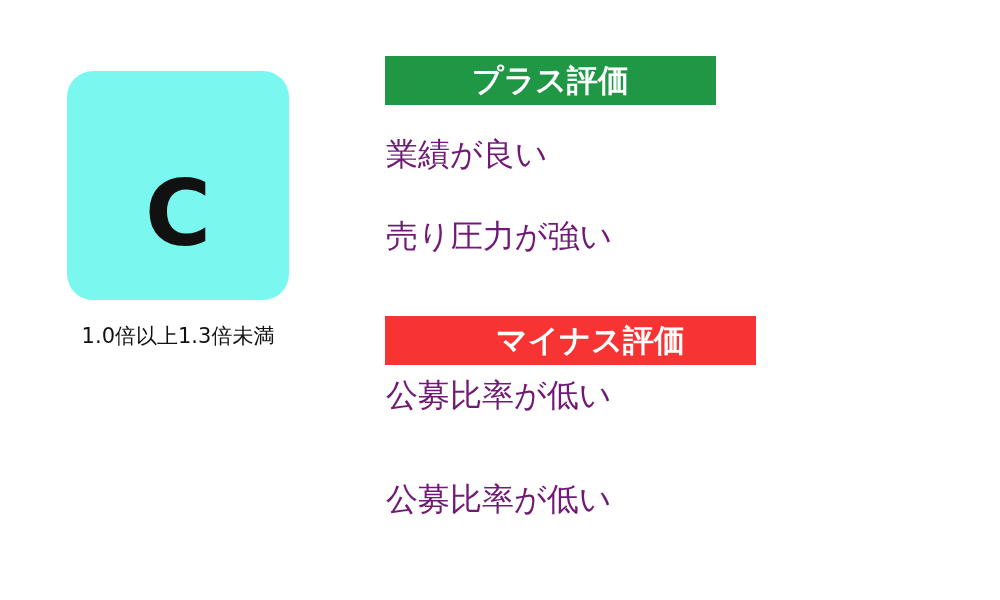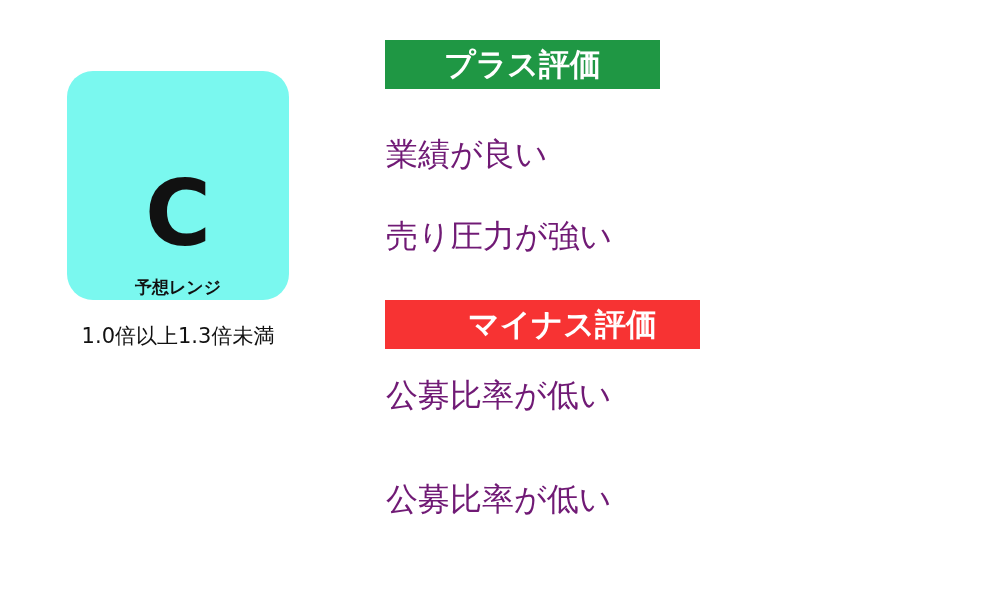--- a/index.html
+++ b/index.html
@@ -17,35 +17,34 @@
     }
     .grade-range-label {
       position: absolute; left: 0; right: 0; top: 208px;
       font-size: 17px; font-weight: bold; line-height: 1;
     }
     .grade-range-value {
       position: absolute; left: 0; right: 0; top: 243px;
       font-size: 21px; font-weight: normal; line-height: 1; margin-top: 12px;
     }
     .section-header {
-      position: absolute; left: 385px; width: 275px; height: 49px;
-      color: #fff; font-weight: bold; font-size: 31px; line-height: 49px; text-align: center;
+      position: absolute; left: 385px; width: 331px; height: 49px;
+      color: #fff; font-weight: bold; font-size: 31px; line-height: 49px; text-align: center; margin-top: 16px;
     }
     .plus-header { top: 40px; }
     .minus-header { top: 300px; }
     .eval-item {
       position: absolute; left: 386px; font-size: 32px; line-height: 1; color: #701a75;
     }
   </style>
 </head>
 <body>
 
 <div class="grade-card">
   <div class="grade-letter">C</div>
-  <div class="grade-range-label">予想レンジ</div>
   <div class="grade-range-value">1.0倍以上1.3倍未満</div>
 </div>
 
 <div class="section-header plus-header" style="background:#1f9744;">プラス評価</div>
 <div class="eval-item" style="top:138px;">業績が良い</div>
 <div class="eval-item" style="top:220px;">売り圧力が強い</div>
 
 <div class="section-header minus-header" style="background:#f73333;padding-left:40px;">マイナス評価</div>
 <div class="eval-item" style="top:379px;">公募比率が低い</div>
 <div class="eval-item" style="top:483px;">公募比率が低い</div>

